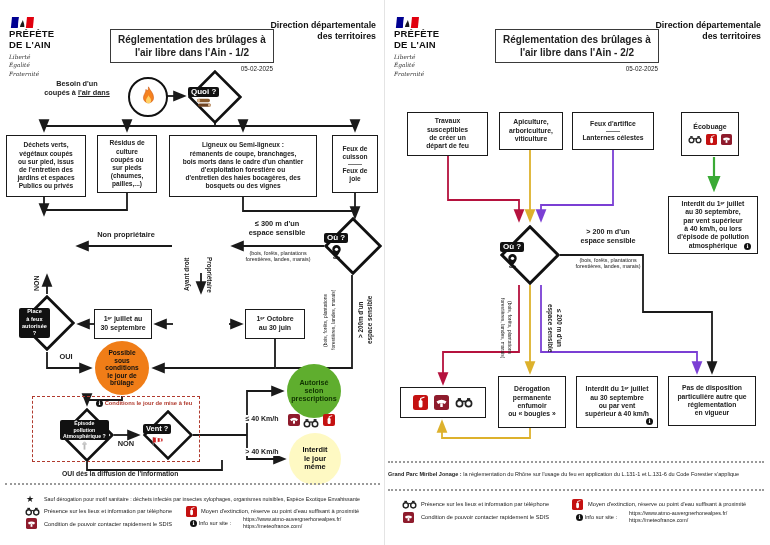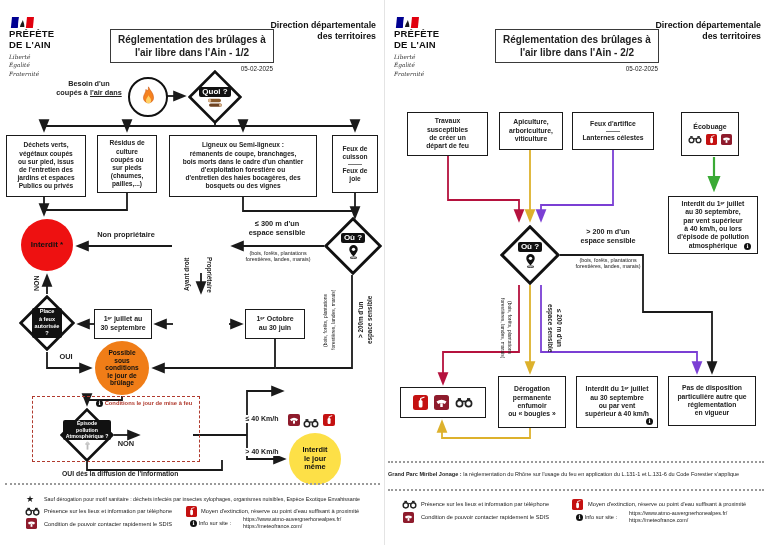--- a/index.html
+++ b/index.html
@@ -4,21 +4,21 @@
 <style>
   html,body{margin:0;padding:0;background:#fff;}
   #canvas{position:relative;width:770px;height:545px;background:#ffffff;overflow:hidden;
           font-family:"Liberation Sans","DejaVu Sans",sans-serif;color:#1a1a1a;}
   .abs{position:absolute;}
   .pre{white-space:pre-line;}
   .box{border:1.6px solid #1a1a1a;background:#fff;display:flex;align-items:center;justify-content:center;
        text-align:center;font-weight:700;color:#222;line-height:1.25;box-sizing:border-box;}
   .circle{border-radius:50%;display:flex;align-items:center;justify-content:center;text-align:center;
           font-weight:700;color:#111;line-height:1.15;}
-  .dia{display:flex;align-items:center;justify-content:center;text-align:center;}
+  .dia{display:flex;align-items:center;text-align:center;}
   .dia>.shape{position:absolute;left:0;top:0;width:100%;height:100%;}
   .dia>.dbody{position:relative;display:flex;flex-direction:column;align-items:center;gap:1px;}
   .chip{background:#111;color:#fff;font-weight:700;border-radius:2px;padding:0 3px;display:inline-block;line-height:1.25;}
   .lbl{font-weight:700;color:#222;text-align:center;line-height:1.2;}
   .thin{font-weight:400;}
   .vdn{writing-mode:vertical-rl;}
   .vup{writing-mode:vertical-rl;transform:rotate(180deg);}
   .dot-sep{border-top:2px dotted #9a9a9a;height:0;}
   .info-i{display:inline-block;background:#111;color:#fff;border-radius:50%;width:7px;height:7px;
           font-size:5.5px;line-height:7px;text-align:center;font-weight:700;font-family:"DejaVu Serif",serif;}
@@ -116,21 +116,21 @@
 DE L'AIN</div>
   <div class="abs motto pre" style="left:9px;top:53px;width:60px;">Liberté
 Égalité
 Fraternité</div>
   <div class="abs titlebox pre" style="left:110px;top:29px;width:164px;height:34px;">Réglementation des brûlages à
 l'air libre dans l'Ain - 1/2</div>
   <div class="abs datetxt" style="left:200px;top:65px;width:73px;">05-02-2025</div>
   <div class="abs dirtxt pre" style="left:252px;top:20px;width:124px;">Direction départementale
 des territoires</div>
 
-  <div class="abs lbl" style="left:56px;top:80px;width:66px;font-size:7.3px;">
+  <div class="abs lbl" style="left:44px;top:80px;width:66px;font-size:7.3px;">
     <span>Besoin d'un</span><br>
     <span>coupés à </span><span style="text-decoration:underline">l'air dans</span>
   </div>
   <div class="abs circle" style="left:128px;top:77px;width:36px;height:36px;border:2px solid #111;background:#fff;">
     <svg width="17" height="22" viewBox="0 0 20 26">
         <path d="M10 1 C12 6 16 8 16 14 A6 6 0 0 1 4 14 C4 10 7 8 7 4 C8.5 6 9.8 6.5 10 1 Z" fill="#f58220" stroke="#c74e09" stroke-width="0.6"></path>
         <path d="M10 11 C11 13.5 13 14.5 13 17.5 A3 3 0 0 1 7 17.5 C7 15 9 13.8 10 11 Z" fill="#ffd166"></path>
       </svg>
   </div>
 
@@ -168,21 +168,20 @@
 d'entretien des haies bocagères, des
 bosquets ou des vignes</div>
   <div class="abs box" style="left:332px;top:135px;width:46px;height:58px;font-size:6.6px;flex-direction:column;">
     <span class="pre">Feux de
 cuisson</span>
     <span style="display:block;width:14px;border-top:1px solid #777;margin:2px 0;"></span>
     <span class="pre">Feux de
 joie</span>
   </div>
 
-  <div class="abs circle" style="left:21px;top:219px;width:52px;height:52px;background:#ee1111;font-size:8px;">Interdit *</div>
 
   <div class="abs lbl" style="left:82px;top:231px;width:88px;font-size:7.4px;">Non propriétaire</div>
 
   <div class="abs dia" style="left:324px;top:217px;width:58px;height:58px;">
     <svg class="shape" viewBox="0 0 100 100" preserveAspectRatio="none">
         <polygon points="50,3 97,50 50,97 3,50" fill="#fff" stroke="#111" stroke-width="5"></polygon>
       </svg>
     <div class="dbody">
         <span class="chip" style="font-size:8px;">Où ?</span>
       <svg width="11" height="15" viewBox="0 0 12 16">
@@ -247,44 +246,61 @@
       <svg width="7" height="9" viewBox="0 0 8 12">
           <rect x="2.8" y="3.5" width="2.4" height="8" fill="#b9b9b9"></rect>
           <circle cx="4" cy="2.6" r="2" fill="#cfcfcf"></circle>
           <circle cx="2.2" cy="4" r="1.3" fill="#c5c5c5"></circle>
           <circle cx="5.8" cy="4" r="1.3" fill="#c5c5c5"></circle>
         </svg>
     </div>
   </div>
   <div class="abs lbl" style="left:112px;top:440px;width:28px;font-size:7.4px;">NON</div>
 
+  <div class="abs dia" style="left:143px;top:410px;width:50px;height:50px;">
+    <svg class="shape" viewBox="0 0 100 100" preserveAspectRatio="none">
+        <polygon points="50,3 97,50 50,97 3,50" fill="#fff" stroke="#111" stroke-width="5"></polygon>
+      </svg>
+    <div class="dbody">
+        <span class="chip" style="font-size:7.4px;">Vent ?</span>
+      <svg width="13" height="11" viewBox="0 0 14 12">
+          <line x1="2.2" y1="2.5" x2="2.2" y2="11.5" stroke="#999" stroke-width="1"></line>
+          <path d="M2 2.5 L12.5 4.2 L12.5 6.8 L2 8.5 Z" fill="#cc2222"></path>
+          <path d="M5.2 3 L7.2 3.3 L7.2 7.9 L5.2 8.2 Z" fill="#fff"></path>
+          <path d="M9.4 3.7 L11 3.95 L11 7.15 L9.4 7.4 Z" fill="#fff"></path>
+        </svg>
+    </div>
+  </div>
 
   <div class="abs lbl whitebg" style="left:238px;top:415px;width:46px;font-size:7px;">≤ 40  Km/h</div>
   <div class="abs lbl whitebg" style="left:238px;top:448px;width:46px;font-size:7px;">&gt; 40  Km/h</div>
 
+  <div class="abs circle pre" style="left:287px;top:364px;width:54px;height:54px;background:#5fae2e;font-size:7.2px;color:#103300;">Autorisé
+selon
+prescriptions</div>
   <svg class="abs" style="left:288px;top:414px;" width="12" height="12" viewBox="0 0 12 12">
       <rect width="12" height="12" rx="2" fill="#8e1b2c"></rect>
       <path d="M2 5.2 Q6 2.2 10 5.2 L8.7 7.2 Q6 5.4 3.3 7.2 Z" fill="#fff"></path>
       <rect x="5" y="6.6" width="2" height="3" fill="#fff"></rect>
     </svg>
   <svg class="abs" style="left:303px;top:418px;" width="16" height="10" viewBox="0 0 18 10">
       <circle cx="4.5" cy="6" r="3.1" fill="none" stroke="#222" stroke-width="1.7"></circle>
       <circle cx="13.5" cy="6" r="3.1" fill="none" stroke="#222" stroke-width="1.7"></circle>
       <path d="M7.3 4.6 Q9 3 10.7 4.6" fill="none" stroke="#222" stroke-width="1.4"></path>
       <rect x="2.8" y="0.6" width="3.2" height="2" fill="#222"></rect>
       <rect x="12" y="0.6" width="3.2" height="2" fill="#222"></rect>
     </svg>
   <svg class="abs" style="left:323px;top:414px;" width="12" height="12" viewBox="0 0 12 12">
       <rect width="12" height="12" rx="2" fill="#c41111"></rect>
       <rect x="4.6" y="4" width="3" height="6" rx="1.2" fill="#fff"></rect>
       <rect x="5.6" y="2.6" width="1" height="1.4" fill="#fff"></rect>
       <path d="M6 2.8 L9.2 1.6" stroke="#fff" stroke-width="0.9"></path>
     </svg>
 
-  <div class="abs circle pre" style="left:289px;top:433px;width:52px;height:52px;background:#fde047;font-size:7.4px;">Interdit
+  <div class="abs circle pre" style="left:289px;top:433px;width:52px;height:52px;background:#fef9c3;font-size:7.4px;">Interdit
 le jour
 même</div>
 
   <div class="abs" style="left:62px;top:470px;width:164px;font-size:6.8px;color:#222;">
     <b>OUI</b><span style="font-weight:600"> dès la diffusion de l'information</span>
   </div>
 
   <div class="abs dot-sep" style="left:5px;top:483px;width:375px;"></div>
   <div class="abs" style="left:26px;top:494px;font-size:9px;font-family:'DejaVu Sans',sans-serif;">★</div>
   <div class="abs legend" style="left:44px;top:496px;width:336px;font-size:5.35px;">Sauf dérogation pour motif sanitaire : déchets infectés par insectes xylophages, organismes nuisibles, Espèce Exotique Envahissante</div>

